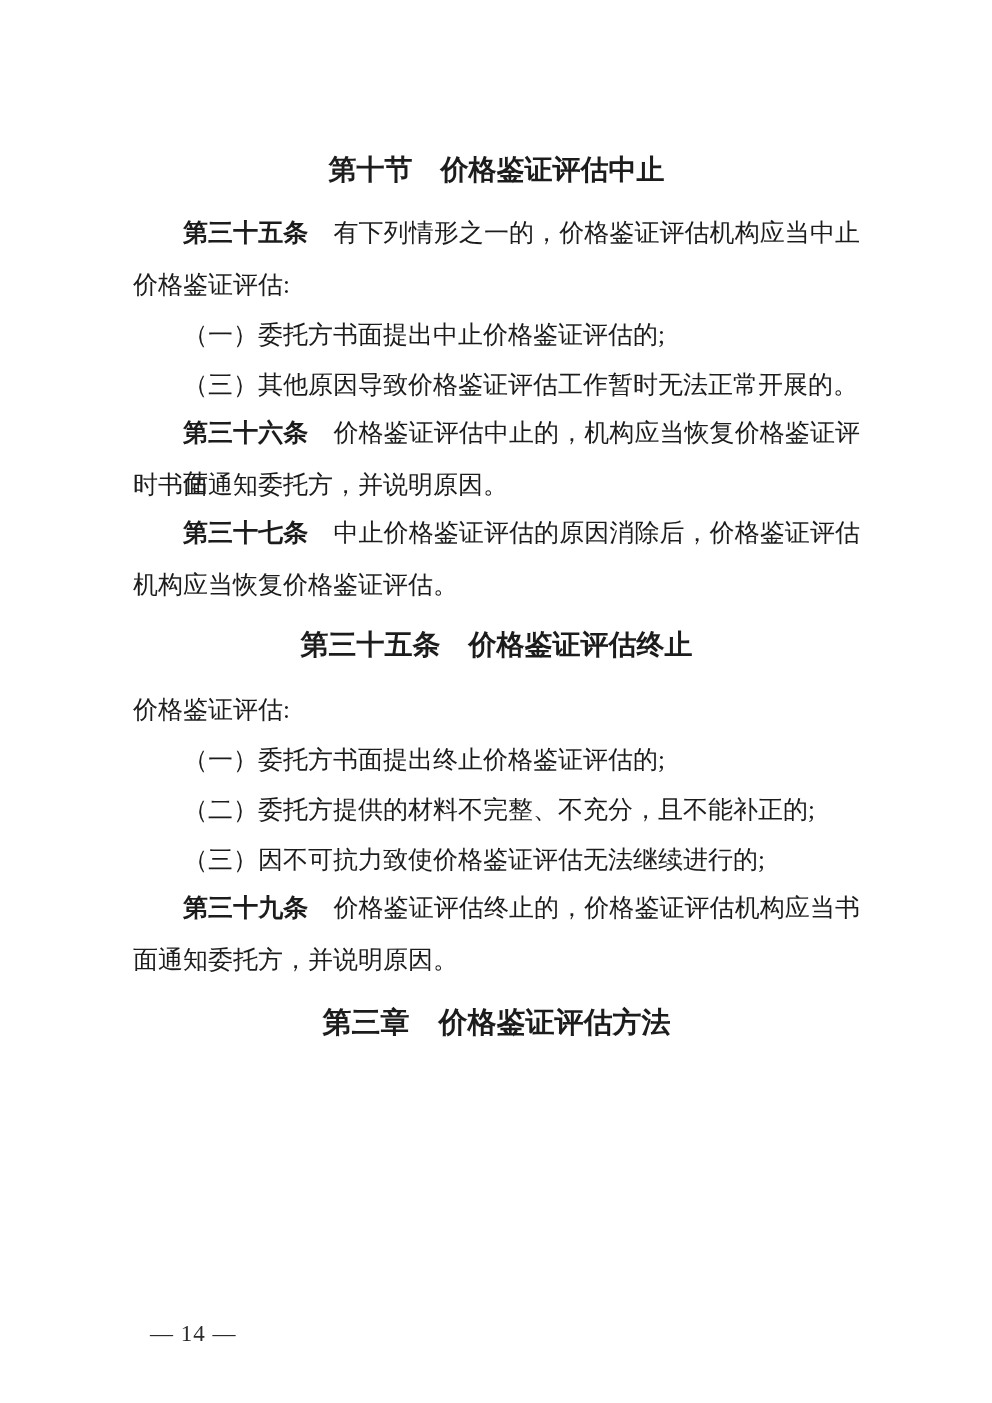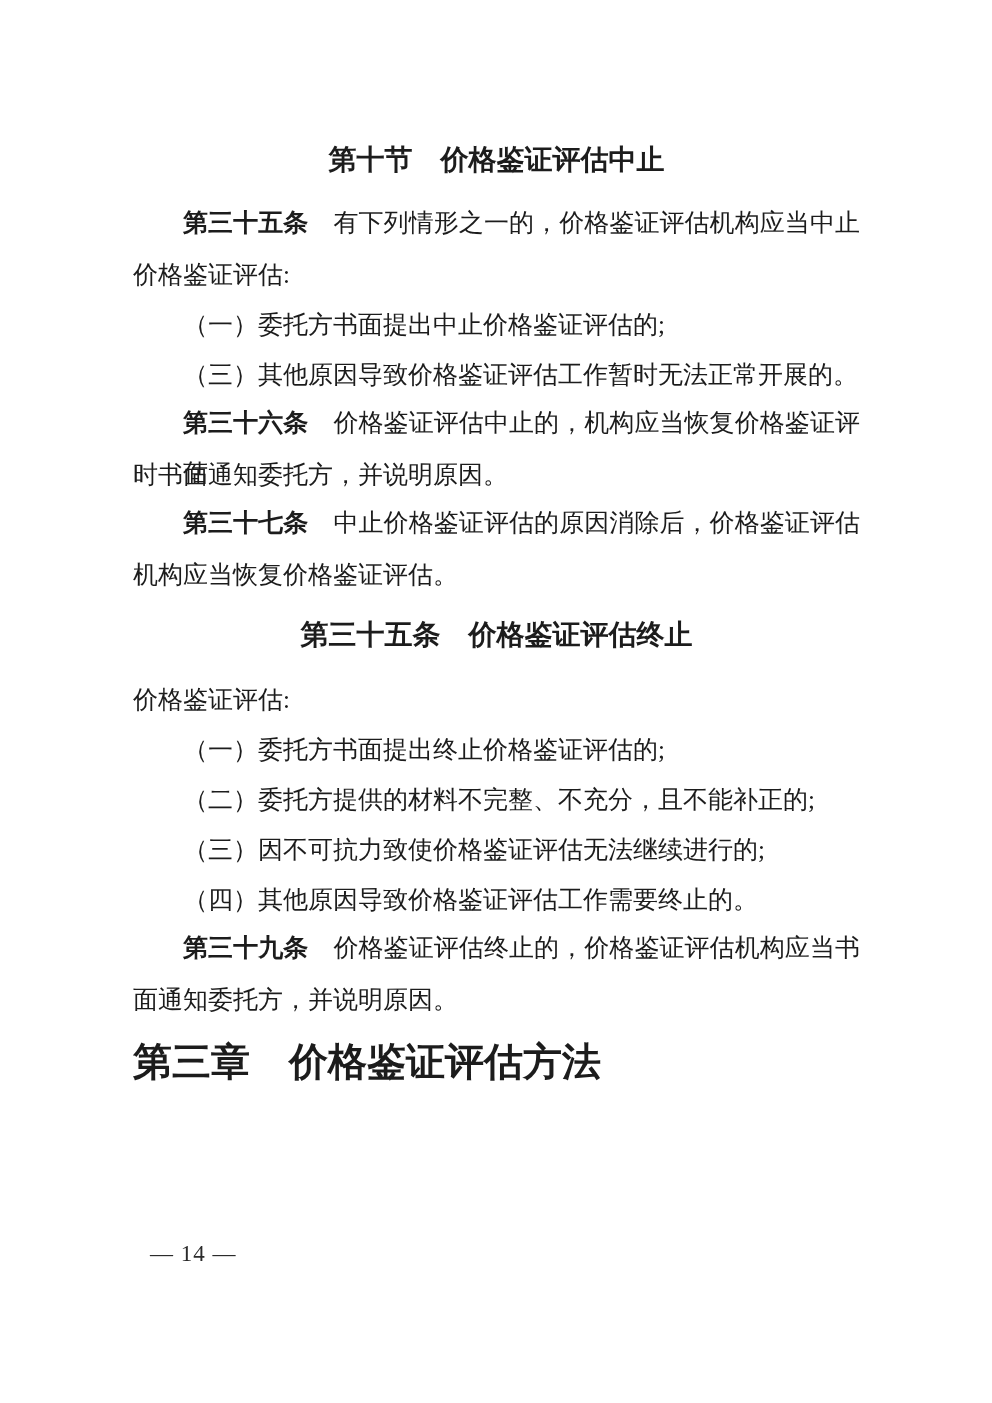--- a/index.html
+++ b/index.html
@@ -12,21 +12,21 @@
     width: 992px;
     height: 1403px;
     background: #ffffff;
     color: #1c1c1c;
     font-family: "Liberation Serif", "DejaVu Serif", serif;
     overflow: hidden;
   }
   .content {
     position: absolute;
     left: 133px;
-    top: 135px;
+    top: 145px;
     width: 727px;
   }
   .line {
     font-size: 25px;
     line-height: 50px;
     height: 50px;
     white-space: nowrap;
   }
   .line.indent {
     padding-left: 50px;
@@ -43,33 +43,34 @@
   .section-heading {
     font-size: 28px;
     font-weight: bold;
     text-align: center;
     line-height: 50px;
     height: 50px;
     margin: 10px 0 15px 0;
   }
   .chapter-heading {
     font-family: "Liberation Sans", "DejaVu Sans", sans-serif;
-    font-size: 39px;
+    font-size: 29px;
     font-weight: bold;
+    text-align: center;
     line-height: 50px;
     height: 50px;
     margin: 12px 0 15px 0;
   }
   .content > :first-child {
     margin-top: 0;
   }
   .page-number {
     position: absolute;
     left: 150px;
-    top: 1240px;
+    top: 1320px;
     font-size: 23px;
     line-height: 28px;
     color: #2b2b2b;
     letter-spacing: 1px;
     white-space: pre;
   }
 </style>
 </head>
 <body>
 
@@ -82,19 +83,18 @@
       <div class="line indent"><span class="r">（三）其他原因导致价格鉴证评估工作暂时无法正常开展的。</span></div>
       <div class="line indent justify"><span class="b">第三十六条</span><span class="r">　价格鉴证评估中止的，机构应当恢复价格鉴证评估</span></div>
       <div class="line"><span class="r">时书面通知委托方，并说明原因。</span></div>
       <div class="line indent justify"><span class="b">第三十七条</span><span class="r">　中止价格鉴证评估的原因消除后，价格鉴证评估</span></div>
       <div class="line"><span class="r">机构应当恢复价格鉴证评估。</span></div>
       <div class="section-heading">第三十五条　价格鉴证评估终止</div>
       <div class="line"><span class="r">价格鉴证评估:</span></div>
       <div class="line indent"><span class="r">（一）委托方书面提出终止价格鉴证评估的;</span></div>
       <div class="line indent"><span class="r">（二）委托方提供的材料不完整、不充分，且不能补正的;</span></div>
       <div class="line indent"><span class="r">（三）因不可抗力致使价格鉴证评估无法继续进行的;</span></div>
-      <div class="line indent"><span class="r">（四）其他原因导致价格鉴证评估工作需要终止的。</span></div>
       <div class="line indent justify"><span class="b">第三十九条</span><span class="r">　价格鉴证评估终止的，价格鉴证评估机构应当书</span></div>
       <div class="line"><span class="r">面通知委托方，并说明原因。</span></div>
       <div class="chapter-heading">第三章　价格鉴证评估方法</div>
     </div>
   <div class="page-number">— 14 —</div>
 </div>
 
 </body></html>

